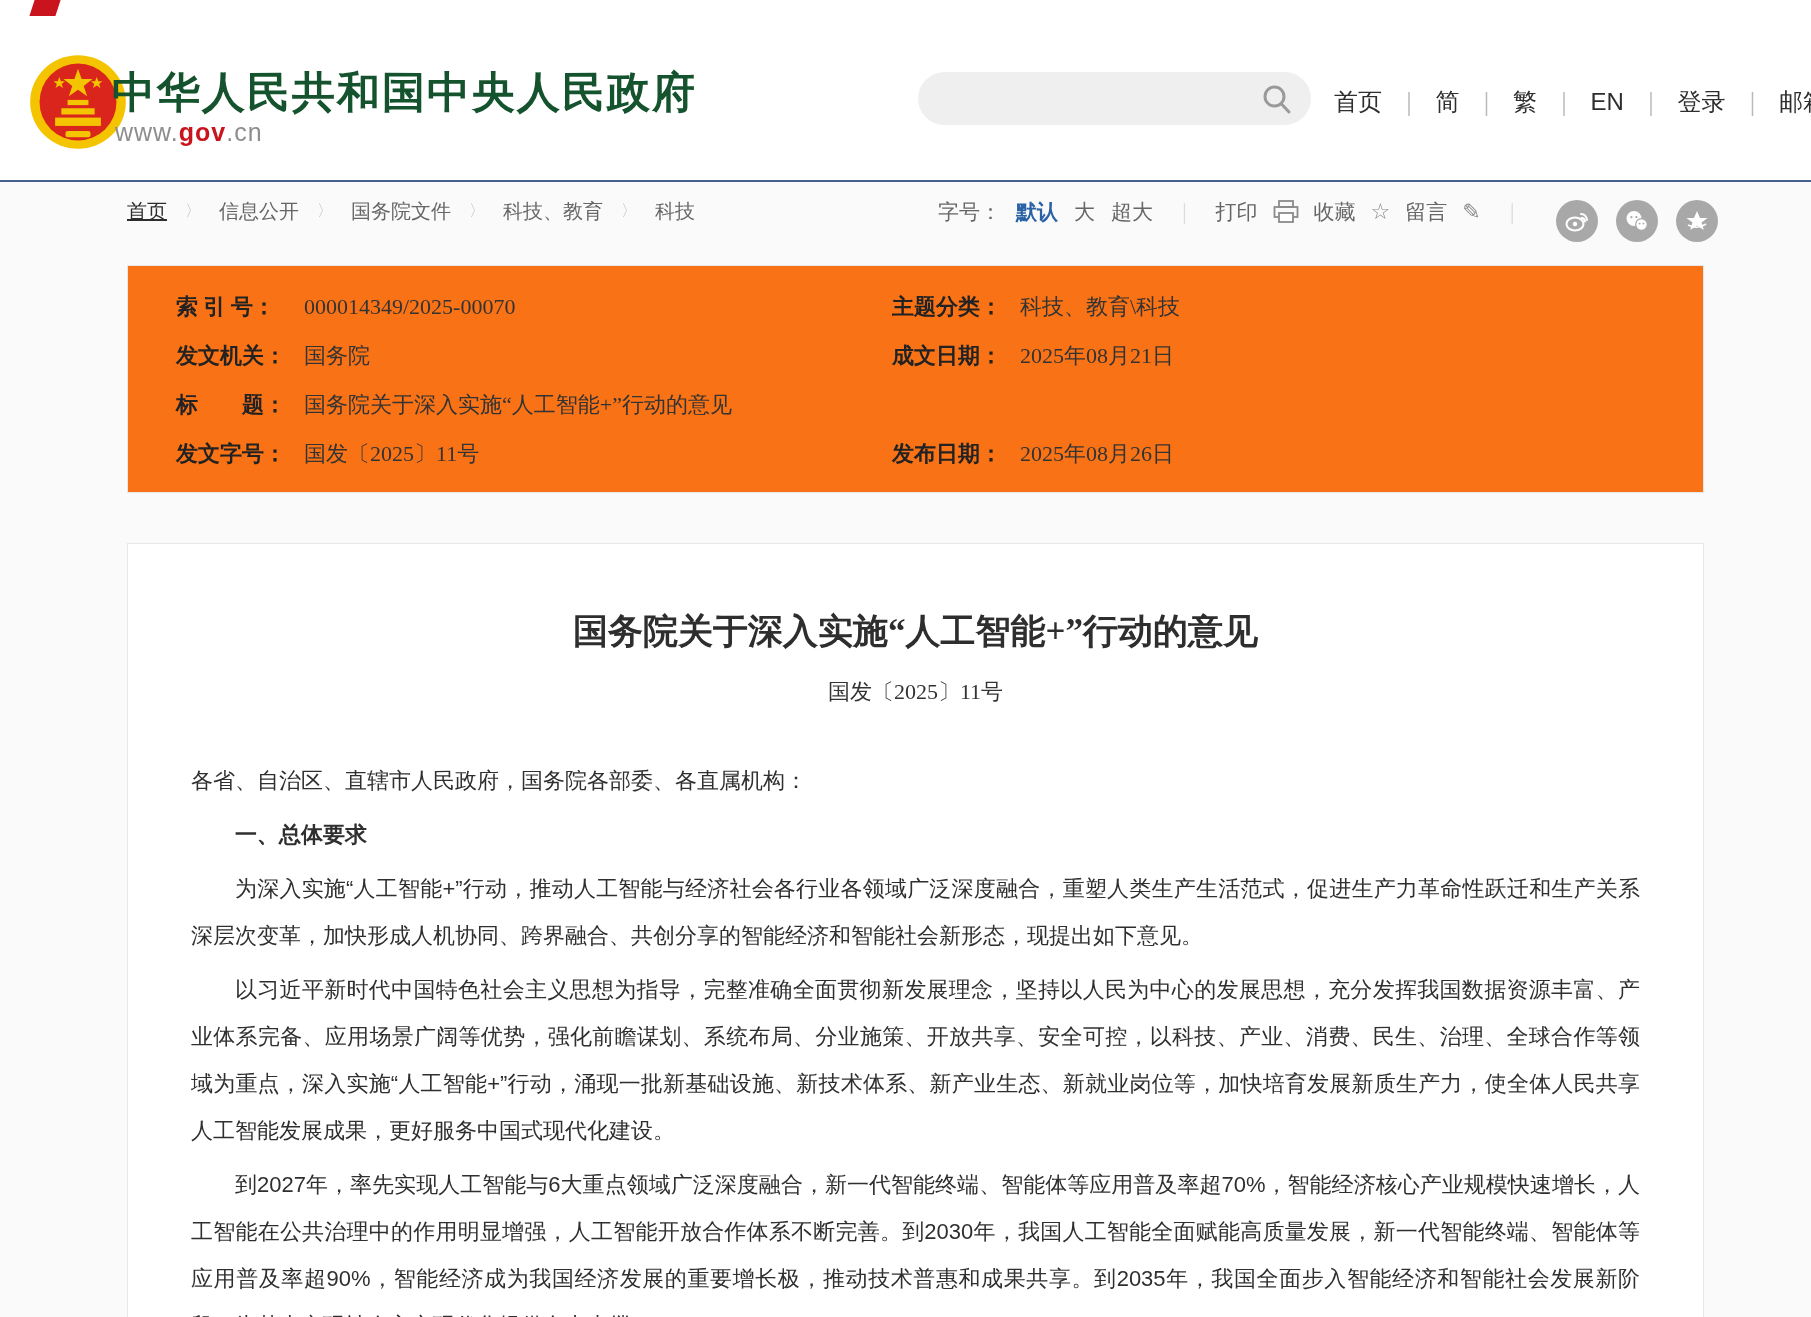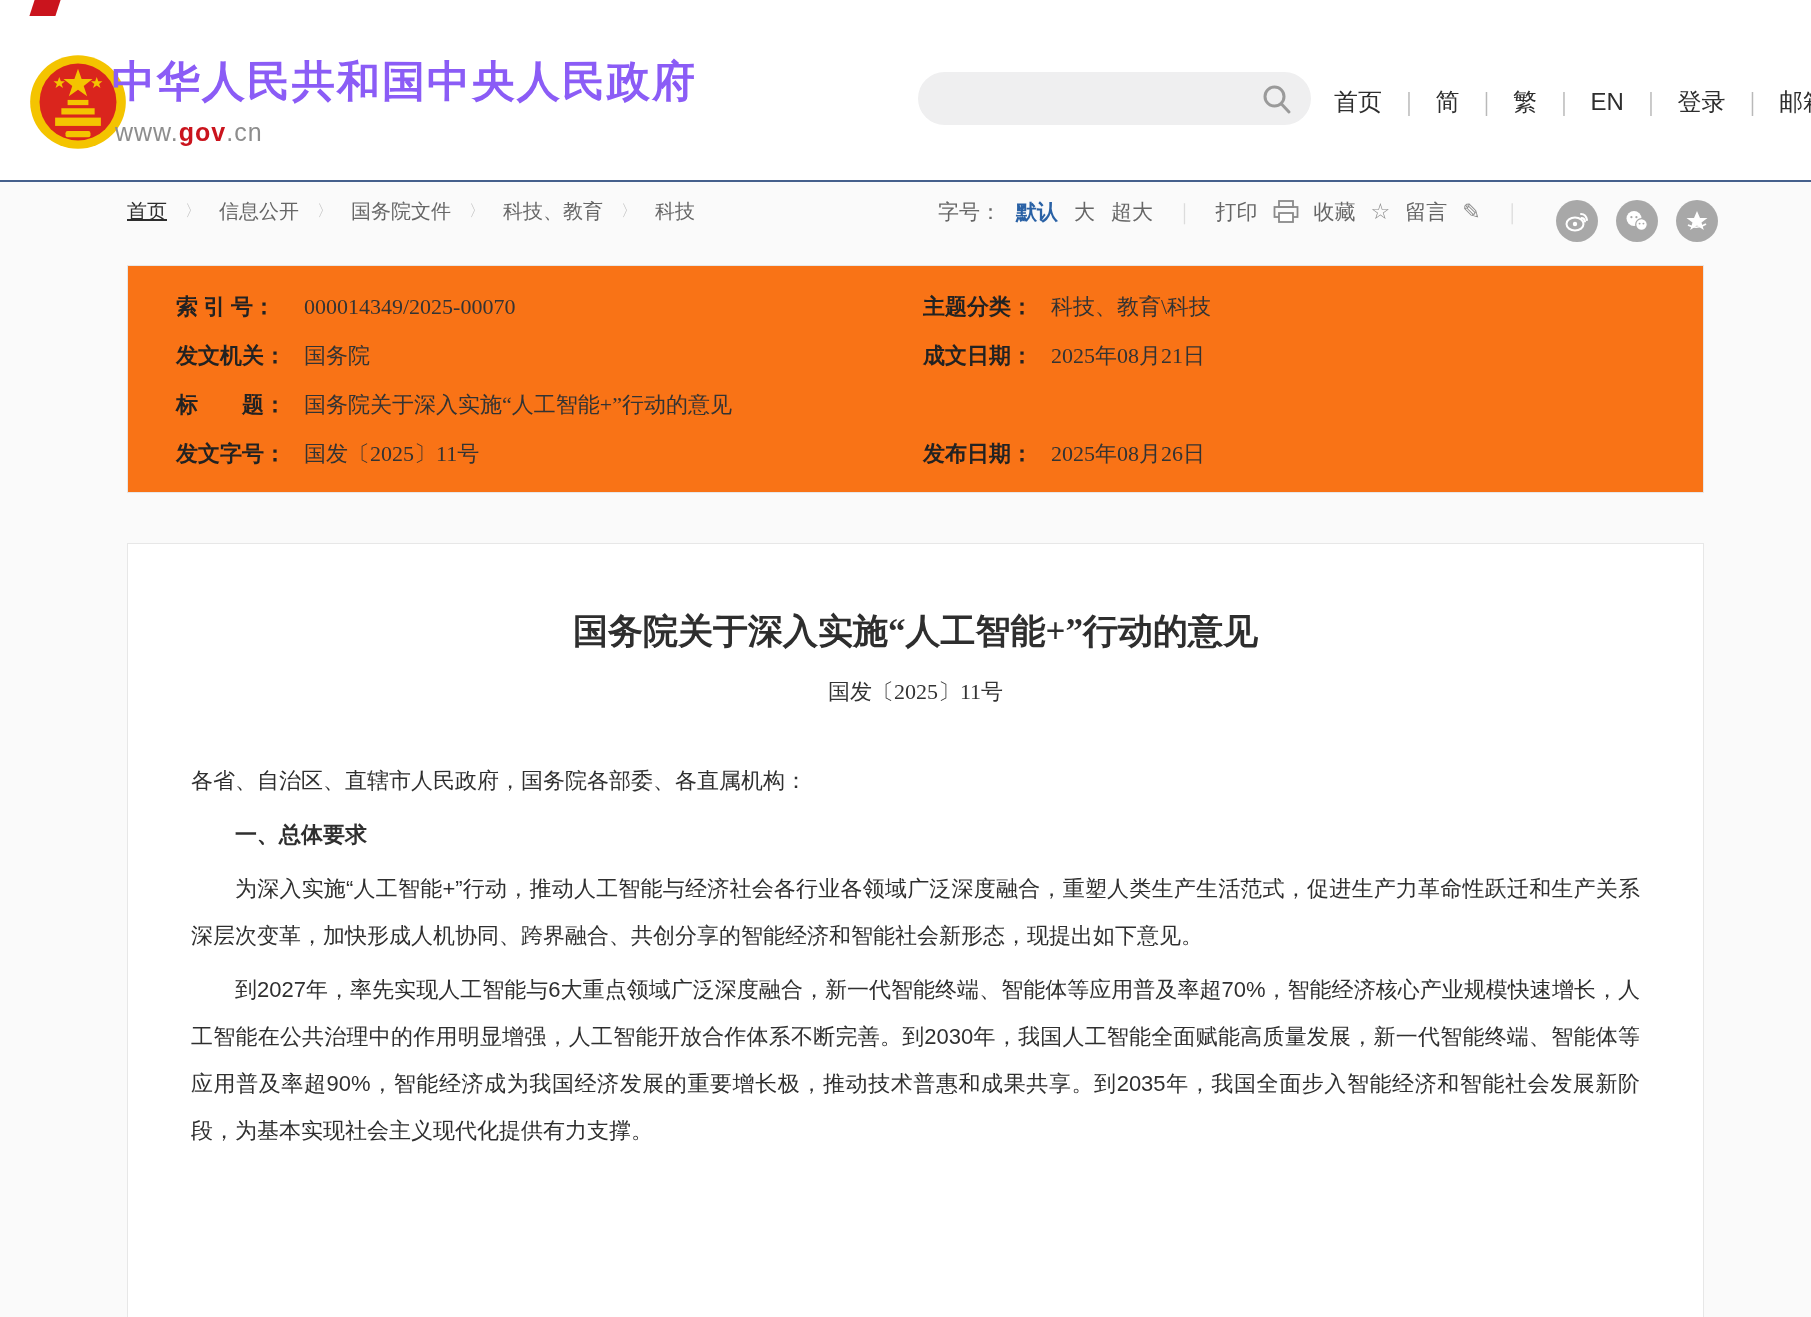--- a/index.html
+++ b/index.html
@@ -5,21 +5,21 @@
   html,body{margin:0;padding:0;}
   .page{position:relative;width:1811px;height:1317px;background:#ffffff;overflow:hidden;
         font-family:"Liberation Sans","DejaVu Sans",sans-serif;}
   .lower-bg{position:absolute;left:0;top:182px;right:0;bottom:0;background:#fafafa;}
 
   
   .header{position:absolute;left:0;top:0;width:100%;height:180px;background:#fff;}
   .header-line{position:absolute;left:0;top:180px;width:100%;height:2px;background:#45608c;}
   .red-corner{position:absolute;left:32px;top:0;width:26px;height:16px;background:#ca141d;transform:skewX(-18deg);}
   .emblem{position:absolute;left:14px;top:50px;width:128px;height:104px;}
-  .site-title{position:absolute;left:112px;top:53px;font-size:43px;font-weight:bold;color:#8b5cf6;letter-spacing:2px;white-space:nowrap;}
+  .site-title{position:absolute;left:112px;top:64px;font-size:43px;font-weight:bold;color:#14532d;letter-spacing:2px;white-space:nowrap;}
   .site-url{position:absolute;left:115px;top:118px;font-size:25px;color:#8d8d8d;letter-spacing:1px;}
   .site-url .hl{color:#ca141d;font-weight:bold;}
   .search-box{position:absolute;left:918px;top:72px;width:393px;height:53px;background:#efeff0;border-radius:27px;}
   .search-input{position:absolute;left:24px;top:8px;width:300px;height:36px;border:none;background:transparent;outline:none;font-size:20px;color:#333;}
   .search-btn{position:absolute;right:18px;top:11px;width:32px;height:32px;cursor:pointer;}
   .top-nav{position:absolute;left:1334px;top:86px;display:flex;align-items:center;gap:15px;font-size:24px;color:#2e2e2e;white-space:nowrap;}
   .top-nav .nav-divider{color:#b9b9b9;font-weight:200;}
 
   
   .breadcrumb{position:absolute;left:127px;top:198px;display:flex;align-items:center;gap:18px;font-size:20px;color:#666;}
@@ -31,21 +31,21 @@
   .tools .ticon{display:inline-flex;vertical-align:middle;}
   .glyph{font-size:22px;color:#8a8a8a;}
   .social{position:absolute;left:1556px;top:200px;display:flex;gap:18px;}
   .scircle{width:42px;height:42px;border-radius:50%;background:#a8a8a8;display:flex;align-items:center;justify-content:center;cursor:pointer;}
 
   
   .meta-card{position:absolute;left:127px;top:265px;width:1577px;height:228px;background:#f97316;border:1px solid #e7e7e7;box-sizing:border-box;}
   .meta-grid{position:absolute;top:16px;display:grid;grid-auto-rows:49px;align-items:center;
              font-family:"Liberation Serif","DejaVu Serif",serif;font-size:22px;color:#333;}
   .meta-left{left:48px;grid-template-columns:128px auto;}
-  .meta-right{left:795px;grid-template-columns:128px auto;}
+  .meta-right{left:764px;grid-template-columns:128px auto;}
   .meta-label{font-weight:bold;color:#222;white-space:pre;}
   .meta-value{color:#333;white-space:nowrap;}
 
   
   .doc-card{position:absolute;left:127px;top:543px;width:1577px;height:774px;background:#fff;
             border:1px solid #e7e7e7;border-bottom:none;box-sizing:border-box;}
   .doc-title{margin:64px 40px 0 40px;text-align:center;font-family:"Liberation Serif","DejaVu Serif",serif;
              font-size:35px;font-weight:bold;color:#2e2e2e;}
   .doc-number{margin-top:22px;text-align:center;font-family:"Liberation Serif","DejaVu Serif",serif;
               font-size:22px;color:#333;}
@@ -188,16 +188,17 @@
       </div>
   </div>
 
   <div class="doc-card">
     <div class="doc-title">国务院关于深入实施“人工智能+”行动的意见</div>
     <div class="doc-number">国发〔2025〕11号</div>
     <div class="doc-body" id="doc-body">
         <p>各省、自治区、直辖市人民政府，国务院各部委、各直属机构：</p>
         <p class="indent bold">一、总体要求</p>
         <p class="indent">为深入实施“人工智能+”行动，推动人工智能与经济社会各行业各领域广泛深度融合，重塑人类生产生活范式，促进生产力革命性跃迁和生产关系深层次变革，加快形成人机协同、跨界融合、共创分享的智能经济和智能社会新形态，现提出如下意见。</p>
+        <p class="indent">以习近平新时代中国特色社会主义思想为指导，完整准确全面贯彻新发展理念，坚持以人民为中心的发展思想，充分发挥我国数据资源丰富、产业体系完备、应用场景广阔等优势，强化前瞻谋划、系统布局、分业施策、开放共享、安全可控，以科技、产业、消费、民生、治理、全球合作等领域为重点，深入实施“人工智能+”行动，涌现一批新基础设施、新技术体系、新产业生态、新就业岗位等，加快培育发展新质生产力，使全体人民共享人工智能发展成果，更好服务中国式现代化建设。</p>
         <p class="indent">到2027年，率先实现人工智能与6大重点领域广泛深度融合，新一代智能终端、智能体等应用普及率超70%，智能经济核心产业规模快速增长，人工智能在公共治理中的作用明显增强，人工智能开放合作体系不断完善。到2030年，我国人工智能全面赋能高质量发展，新一代智能终端、智能体等应用普及率超90%，智能经济成为我国经济发展的重要增长极，推动技术普惠和成果共享。到2035年，我国全面步入智能经济和智能社会发展新阶段，为基本实现社会主义现代化提供有力支撑。</p>
       </div>
   </div>
 </div>
 
 </body></html>

